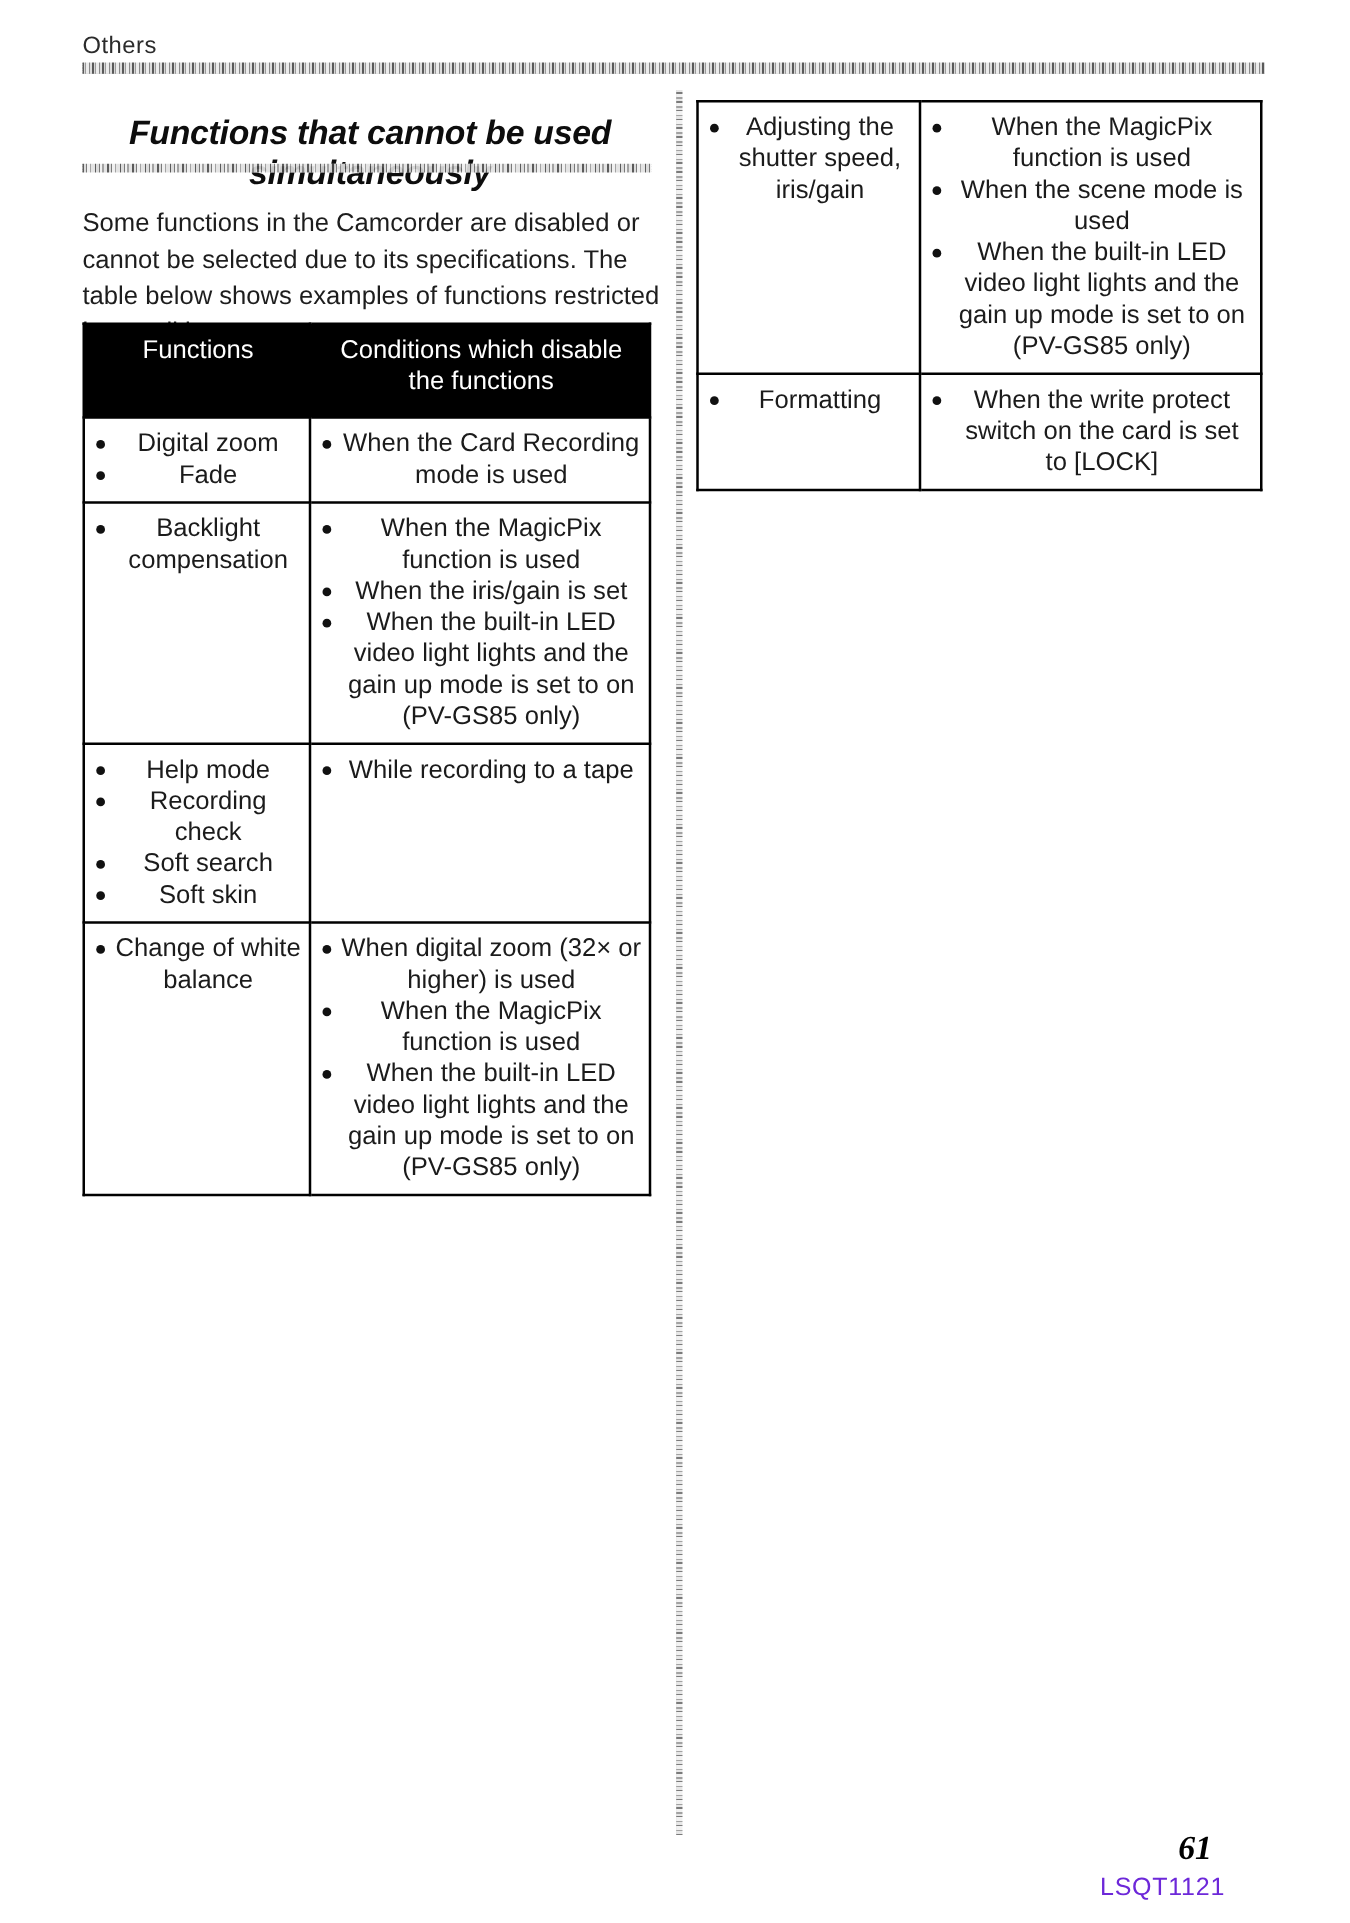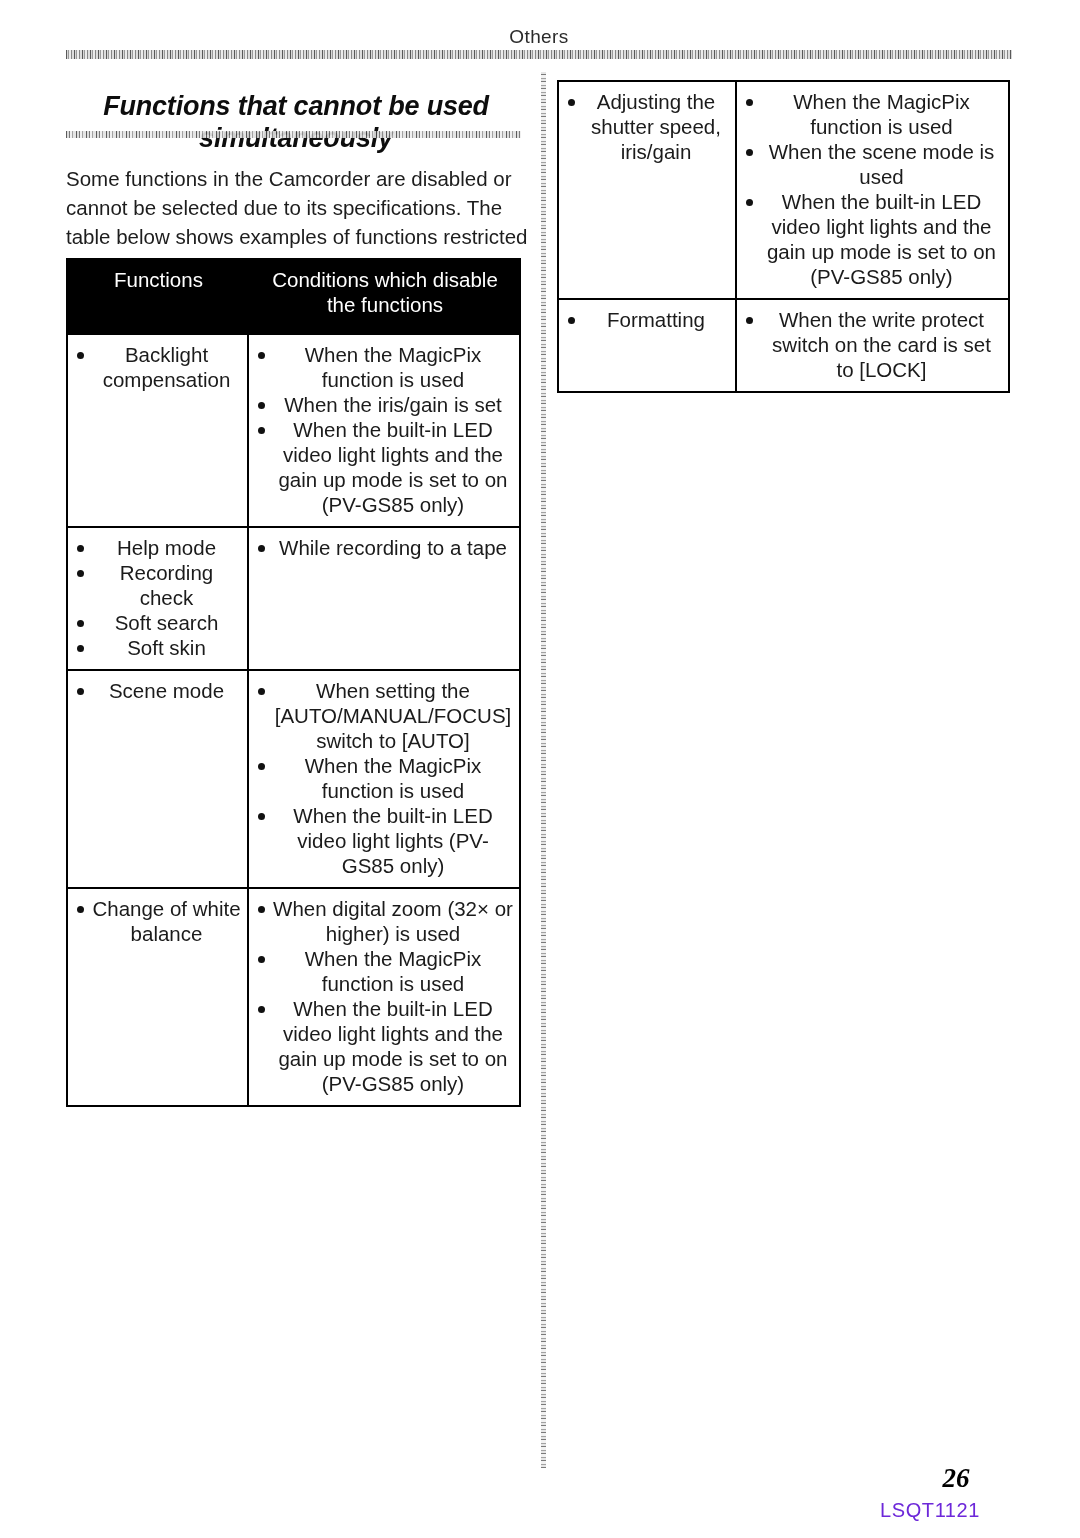--- a/index.html
+++ b/index.html
@@ -15,21 +15,21 @@
     color: #1a1a1a;
     overflow: hidden;
   }
 
   
   .page-header {
     position: absolute;
     left: 66px;
     top: 26px;
     width: 946px;
-    text-align: center;
+    text-align: left;
   }
   .page-header .hdr-text {
     font-size: 19px;
     letter-spacing: 0.4px;
     color: #2b2b2b;
     display: inline-block;
   }
   .hdr-rule {
     position: absolute;
     left: 66px;
@@ -218,20 +218,33 @@
       <th class="c2">
         <div>Conditions which disable</div>
         <div>the functions</div>
       </th>
     </tr>
   </thead>
   <tbody>
       <tr>
         <td>
           <ul class="bl">
+            <li>Digital zoom</li>
+            <li>Fade</li>
+          </ul>
+        </td>
+        <td>
+          <ul class="bl">
+            <li>When the Card Recording mode is used</li>
+          </ul>
+        </td>
+      </tr>
+      <tr>
+        <td>
+          <ul class="bl">
             <li>Backlight compensation</li>
           </ul>
         </td>
         <td>
           <ul class="bl">
             <li>When the MagicPix function is used</li>
             <li>When the iris/gain is set</li>
             <li>When the built-in LED video light lights and the gain up mode is set to on (PV-GS85 only)</li>
           </ul>
         </td>
@@ -241,34 +254,20 @@
           <ul class="bl">
             <li>Help mode</li>
             <li>Recording check</li>
             <li>Soft search</li>
             <li>Soft skin</li>
           </ul>
         </td>
         <td>
           <ul class="bl">
             <li>While recording to a tape</li>
-          </ul>
-        </td>
-      </tr>
-      <tr>
-        <td>
-          <ul class="bl">
-            <li>Scene mode</li>
-          </ul>
-        </td>
-        <td>
-          <ul class="bl">
-            <li>When setting the [AUTO/MANUAL/FOCUS] switch to [AUTO]</li>
-            <li>When the MagicPix function is used</li>
-            <li>When the built-in LED video light lights (PV-GS85 only)</li>
           </ul>
         </td>
       </tr>
       <tr>
         <td>
           <ul class="bl">
             <li>Change of white balance</li>
           </ul>
         </td>
         <td>
@@ -310,14 +309,14 @@
         </td>
         <td>
           <ul class="bl">
             <li>When the write protect switch on the card is set to [LOCK]</li>
           </ul>
         </td>
       </tr>
     </tbody>
 </table>
 
-<div class="page-number">26</div>
+<div class="page-number">61</div>
 <div class="doc-code">LSQT1121</div>
 
 </body></html>

